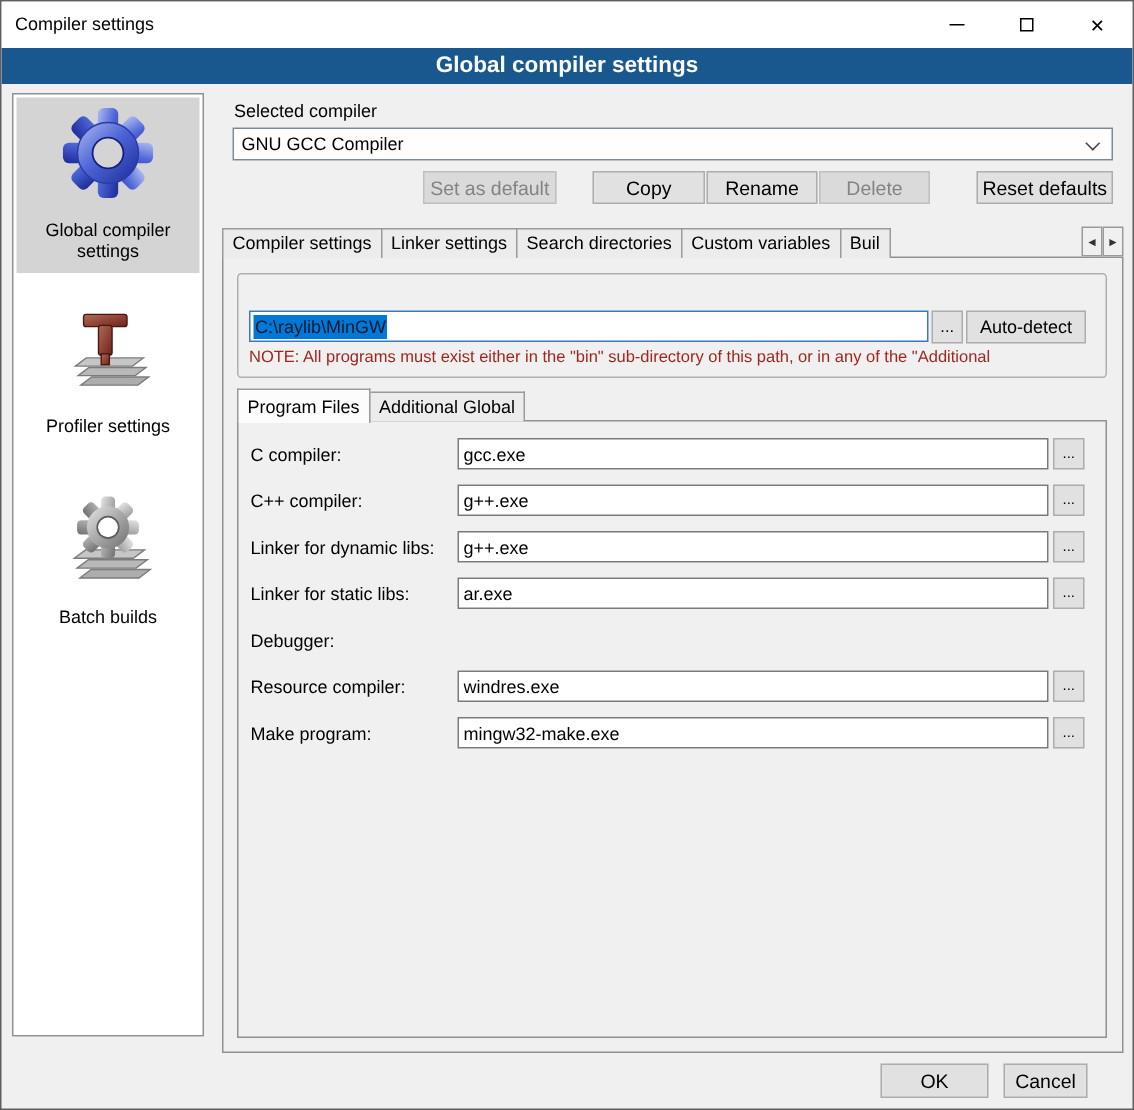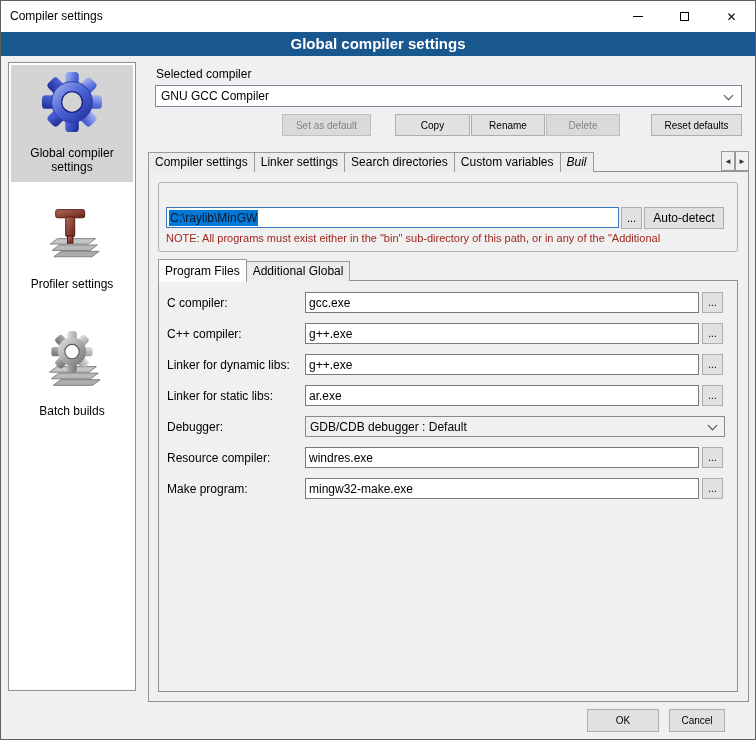--- a/index.html
+++ b/index.html
@@ -34,35 +34,35 @@
 
   
   .sc-label { position:absolute; left:155px; top:66px; }
   .combo { background:#fff; border:1px solid #7a8a99; height:22px; display:flex; align-items:center;
            padding-left:5px; position:relative; cursor:default; }
   #selcomp-combo { position:absolute; left:154px; top:84px; width:587px; }
   .chevron { width:7px; height:7px; border-right:1.5px solid #444; border-bottom:1.5px solid #444;
              transform:rotate(45deg); position:absolute; right:9px; top:6px; }
 
   .btn { position:absolute; height:22px; background:#e1e1e1; border:1px solid #adadad;
-         font-family:"Liberation Sans", sans-serif; font-size:10px; cursor:default; }
+         font-family:"Liberation Sans", sans-serif; font-size:13px; cursor:default; }
   .btn.disabled { background:#dadada; border-color:#bfbfbf; color:#838383; }
   #btn-default { left:281px; top:113px; width:89px; }
   #btn-copy    { left:394px; top:113px; width:75px; }
   #btn-rename  { left:470px; top:113px; width:74px; }
   #btn-delete  { left:545px; top:113px; width:74px; }
   #btn-reset   { left:650px; top:113px; width:91px; }
 
   
   .tabstrip { position:absolute; left:147px; top:148px; width:575px; height:23px;
               display:flex; align-items:flex-end; z-index:3; overflow:hidden; }
   .tab { height:20px; line-height:19px; padding:0 6px; background:#ececec;
          border:1px solid #9a9a9a; border-bottom:none; margin-right:-1px; white-space:nowrap; cursor:default; }
   .tab.active { height:23px; line-height:22px; background:#fcfcfc; position:relative; z-index:4; margin-bottom:-1px; }
-  .tab.clipped { width:34px; overflow:hidden; padding-right:0;font-style:italic; }
+  .tab.clipped { width:34px; overflow:hidden; padding-right:0; }
   .tab-scroll { position:absolute; top:150px; width:14px; height:20px; font-size:8px; color:#333;
                 display:flex; align-items:center; justify-content:center; background:#f0f0f0;
                 border:1px solid #9a9a9a; z-index:5; cursor:default; }
   #arrow-left  { left:720px; }
   #arrow-right { left:734px; }
 
   .main-panel { position:absolute; left:147px; top:170px; width:601px; height:531px;
                 background:#f0f0f0; border:1px solid #919191; z-index:2; }
 
   
@@ -271,24 +271,20 @@
     </div>
 
     <div class="field-row">
       <span class="field-label">Linker for static libs:</span>
       <input class="field-input" value="ar.exe" style="">
       <button class="browse-btn">...</button>
     </div>
 
     <div class="field-row">
       <span class="field-label">Debugger:</span>
-      <div class="field-combo">
-        <span>GDB/CDB debugger : Default</span>
-        <span class="chevron"></span>
-      </div>
     </div>
 
     <div class="field-row">
       <span class="field-label">Resource compiler:</span>
       <input class="field-input" value="windres.exe" style="">
       <button class="browse-btn">...</button>
     </div>
 
     <div class="field-row">
       <span class="field-label">Make program:</span>

